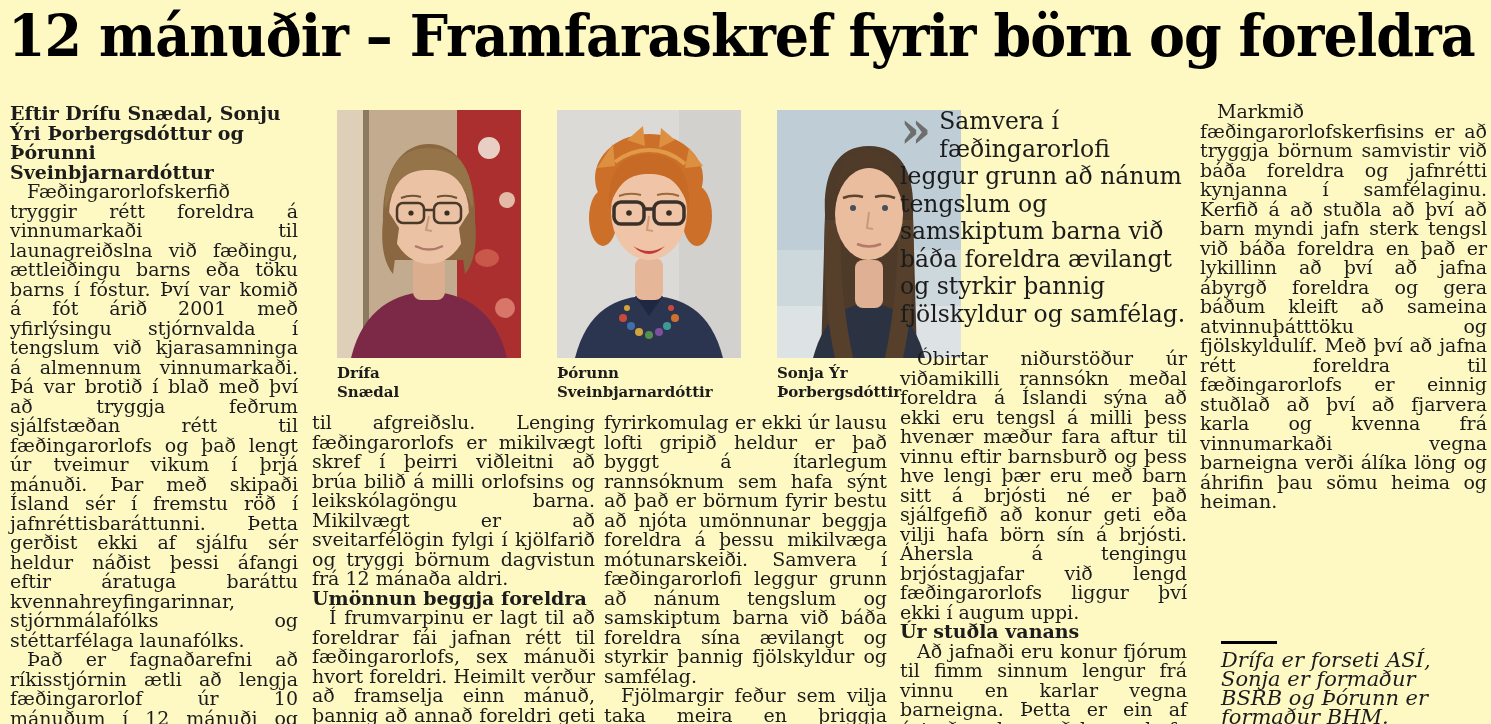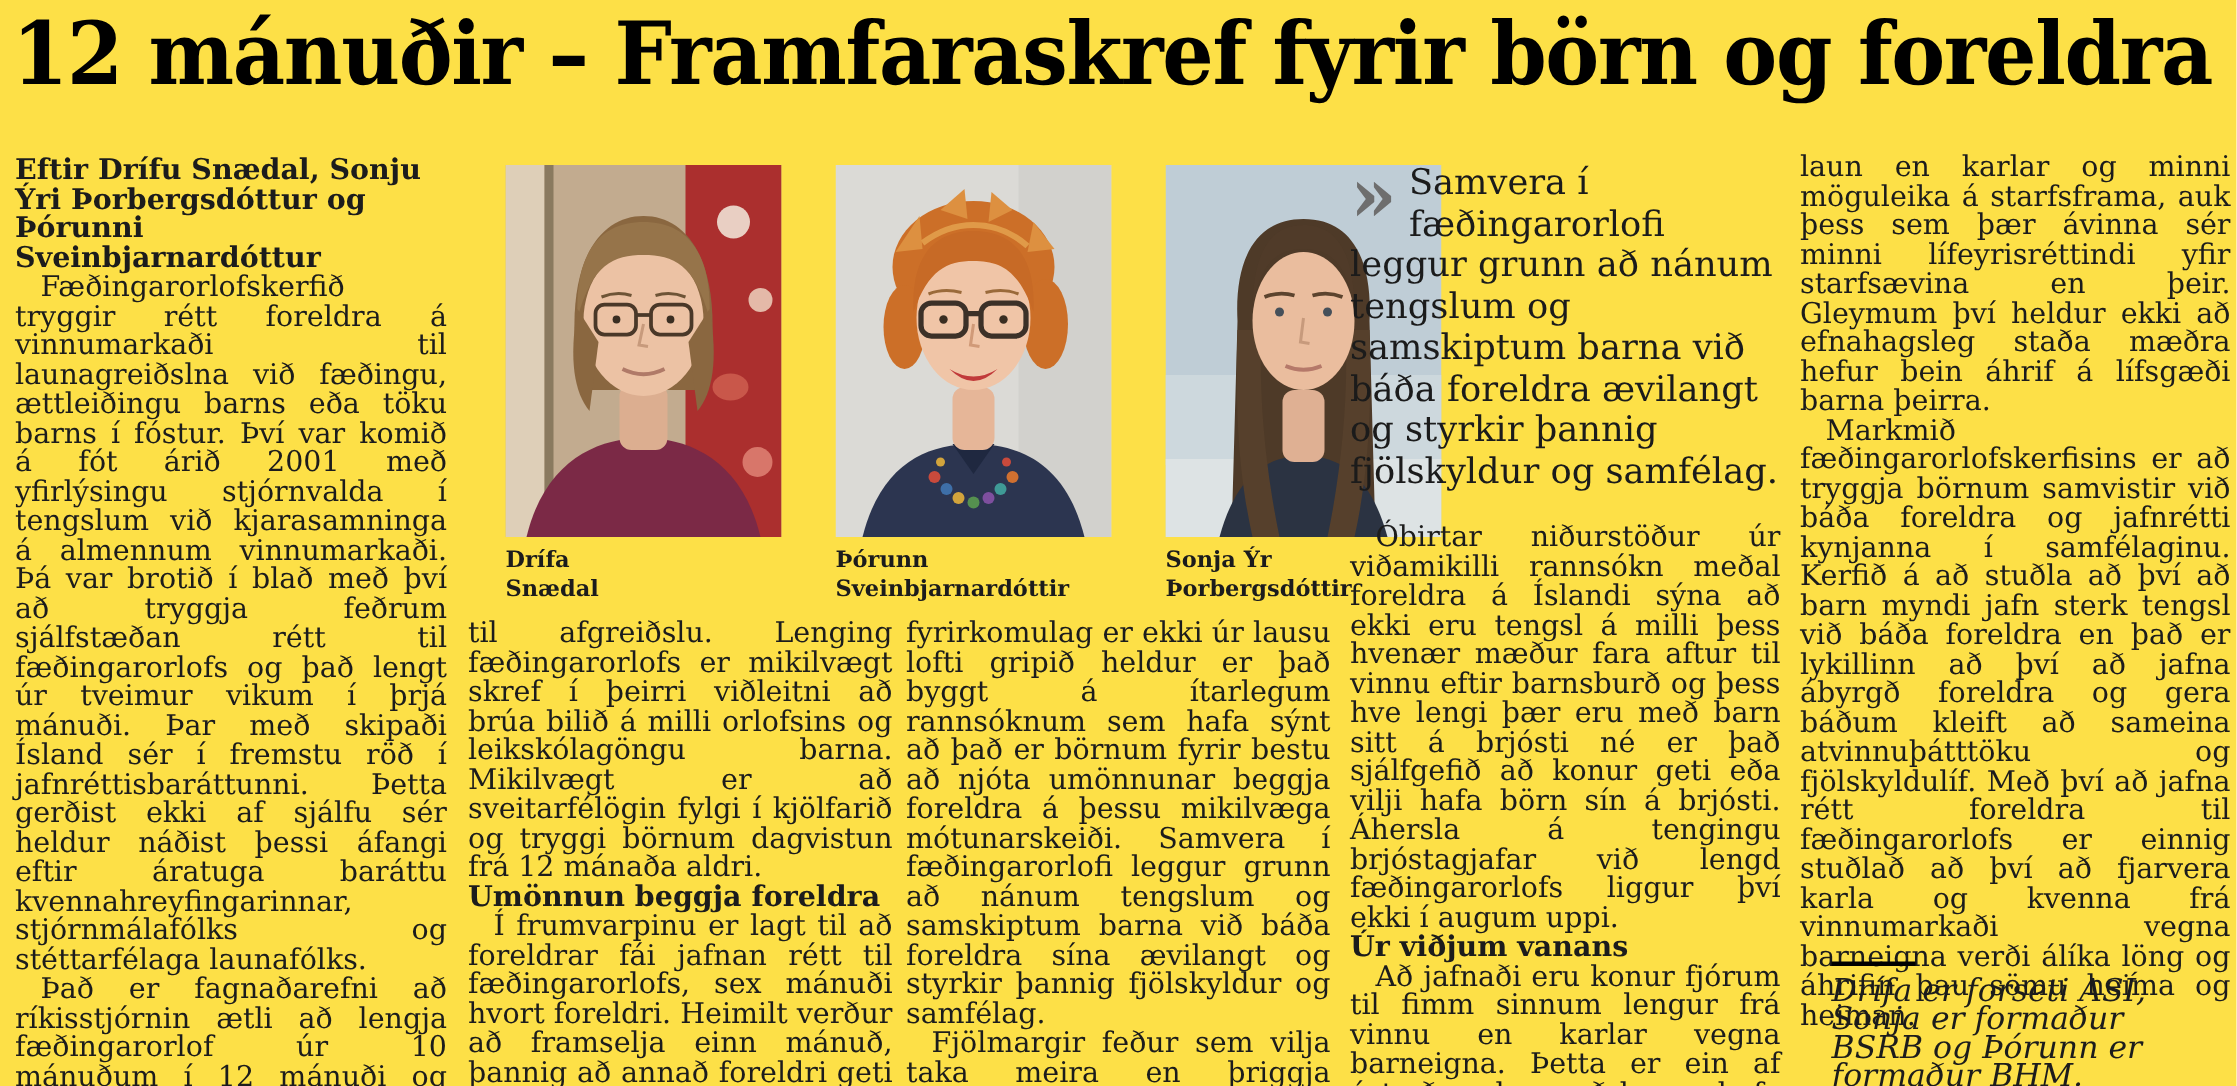--- a/index.html
+++ b/index.html
@@ -1,18 +1,18 @@
 <!DOCTYPE html>
 <html lang="is"><head>
 <meta charset="utf-8">
 <style>
   html,body { margin:0; padding:0; background:#ffffff; }
   .page {
     position:relative; width:1491px; height:724px;
-    background:#fde047; overflow:hidden;
+    background:#fef9c3; overflow:hidden;
     font-family:"DejaVu Serif", serif; color:#1c1c1c;
   }
   .headline {
     position:absolute; left:8px; top:-4px;
     font-size:58px; font-weight:700; color:#000;
     letter-spacing:-1px; white-space:nowrap;
     transform:scaleX(0.93); transform-origin:left top;
     line-height:80px;
   }
   .col { position:absolute; }
@@ -178,26 +178,25 @@
     <p class="indent">Fjölmargir feður sem vilja taka meira en þriggja mánaða fæðingarorlof mæta skilningsleysi á sínum vinnustað. Það þykir eðlilegt að konur séu lengur heima en karlar þó að bæði</p>
   </div>
 
   <div class="pullquote">
     <span class="chevron">»</span>
     <span>Samvera í fæðingarorlofi leggur grunn að nánum tengslum og samskiptum barna við báða foreldra ævilangt og styrkir þannig fjölskyldur og samfélag.</span>
   </div>
 
   <div class="col col4">
     <p class="indent">Óbirtar niðurstöður úr viðamikilli rannsókn meðal foreldra á Íslandi sýna að ekki eru tengsl á milli þess hvenær mæður fara aftur til vinnu eftir barnsburð og þess hve lengi þær eru með barn sitt á brjósti né er það sjálfgefið að konur geti eða vilji hafa börn sín á brjósti. Áhersla á tengingu brjóstagjafar við lengd fæðingarorlofs liggur því ekki í augum uppi.</p>
-    <p class="subhead">Úr viðjum vanans</p>
+    <p class="subhead">Úr stuðla vanans</p>
     <p class="indent">Að jafnaði eru konur fjórum til fimm sinnum lengur frá vinnu en karlar vegna barneigna. Þetta er ein af ástæðum þess að konur hafa lægri</p>
   </div>
 
   <div class="col col5">
-    <p>laun en karlar og minni möguleika á starfsframa, auk þess sem þær ávinna sér minni lífeyrisréttindi yfir starfsævina en þeir. Gleymum því heldur ekki að efnahagsleg staða mæðra hefur bein áhrif á lífsgæði barna þeirra.</p>
     <p class="indent">Markmið fæðingarorlofskerfisins er að tryggja börnum samvistir við báða foreldra og jafnrétti kynjanna í samfélaginu. Kerfið á að stuðla að því að barn myndi jafn sterk tengsl við báða foreldra en það er lykillinn að því að jafna ábyrgð foreldra og gera báðum kleift að sameina atvinnuþátttöku og fjölskyldulíf. Með því að jafna rétt foreldra til fæðingarorlofs er einnig stuðlað að því að fjarvera karla og kvenna frá vinnumarkaði vegna barneigna verði álíka löng og áhrifin þau sömu heima og heiman.</p>
   </div>
 
   <div class="footer-bio">
     <hr class="footer-rule">
     <p>Drífa er forseti ASÍ, Sonja er formaður BSRB og Þórunn er formaður BHM.</p>
   </div>
 
 </div>
 

